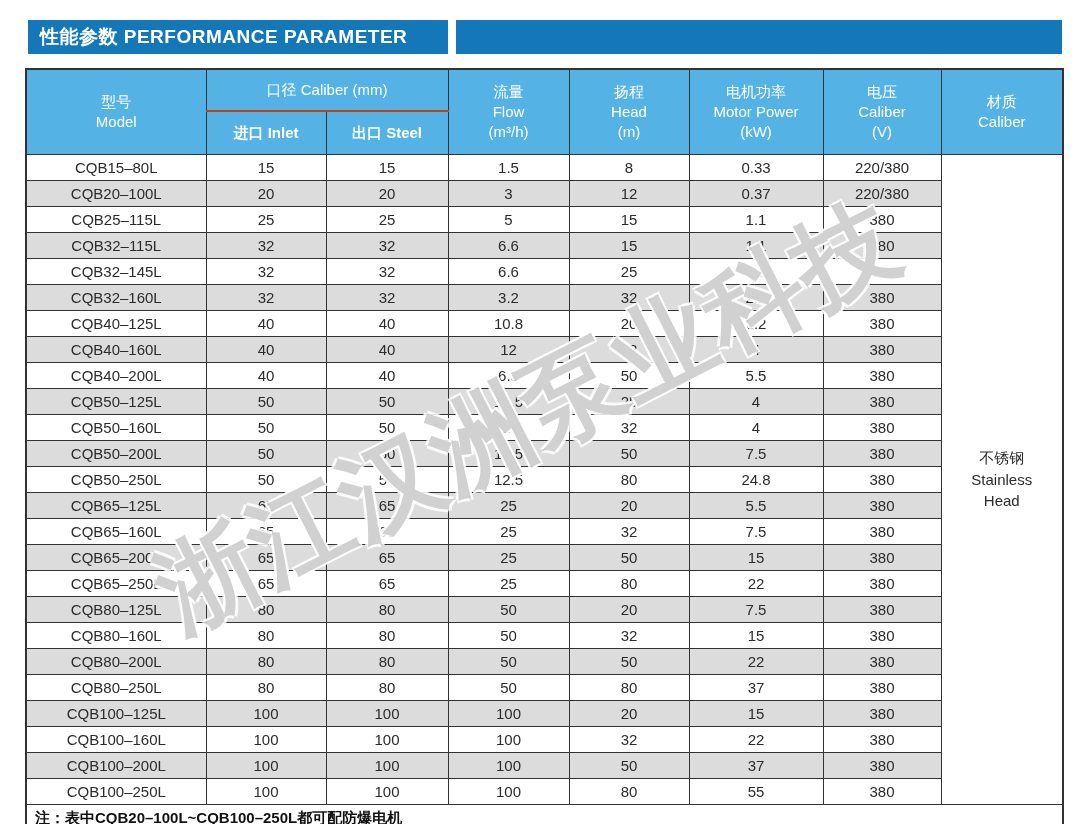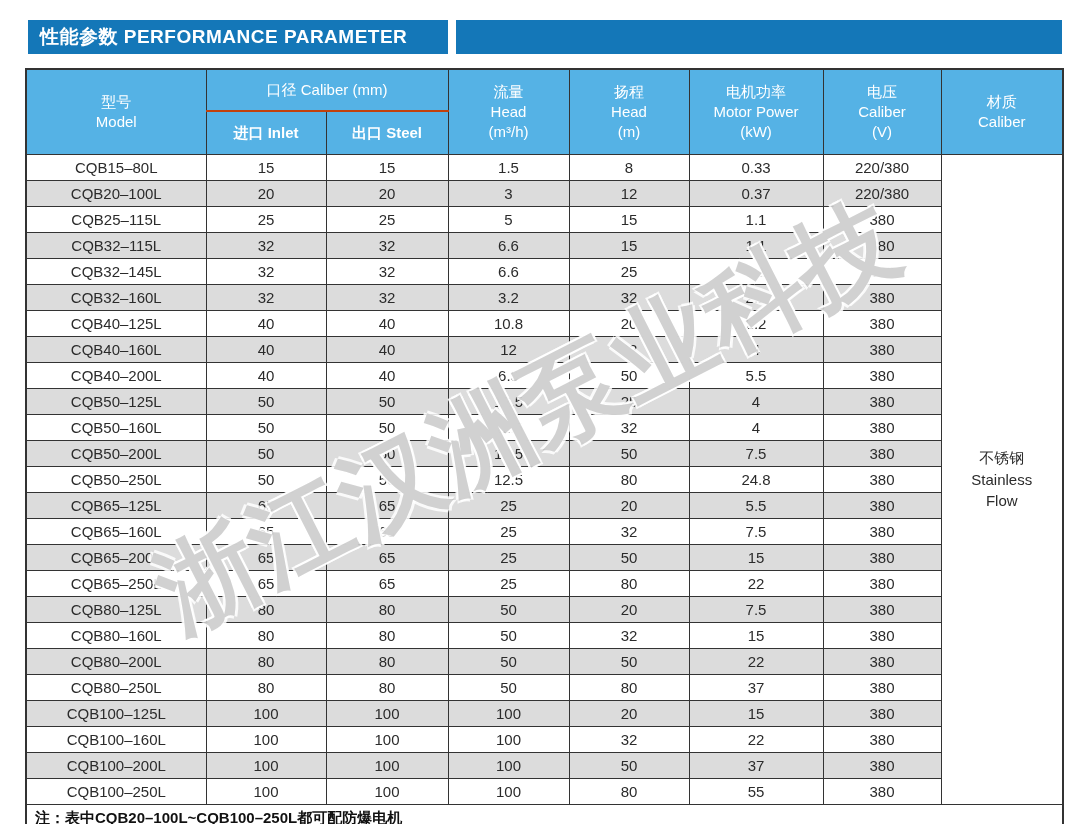--- a/index.html
+++ b/index.html
@@ -77,21 +77,21 @@
           <col style="width:134px">
         <col style="width:118px">
           <col style="width:122px">
       </colgroup>
       <thead>
         <tr>
           <th rowspan="2" class="multiline">型号
 Model</th>
           <th colspan="2" class="group-top">口径 Caliber (mm)</th>
           <th rowspan="2" class="multiline">流量
-Head
+Flow
 (m³/h)</th>
           <th rowspan="2" class="multiline">扬程
 Head
 (m)</th>
           <th rowspan="2" class="multiline">电机功率
 Motor Power
 (kW)</th>
           <th rowspan="2" class="multiline">电压
 Caliber
 (V)</th>
@@ -107,21 +107,21 @@
           <tr>
             <td>CQB15–80L</td>
             <td>15</td>
             <td>15</td>
             <td>1.5</td>
             <td>8</td>
             <td>0.33</td>
             <td>220/380</td>
             <td rowspan="25" class="material-cell multiline">不锈钢
 Stainless
-Flow</td>
+Head</td>
           </tr>
           <tr>
             <td>CQB20–100L</td>
             <td>20</td>
             <td>20</td>
             <td>3</td>
             <td>12</td>
             <td>0.37</td>
             <td>220/380</td>
           </tr>

